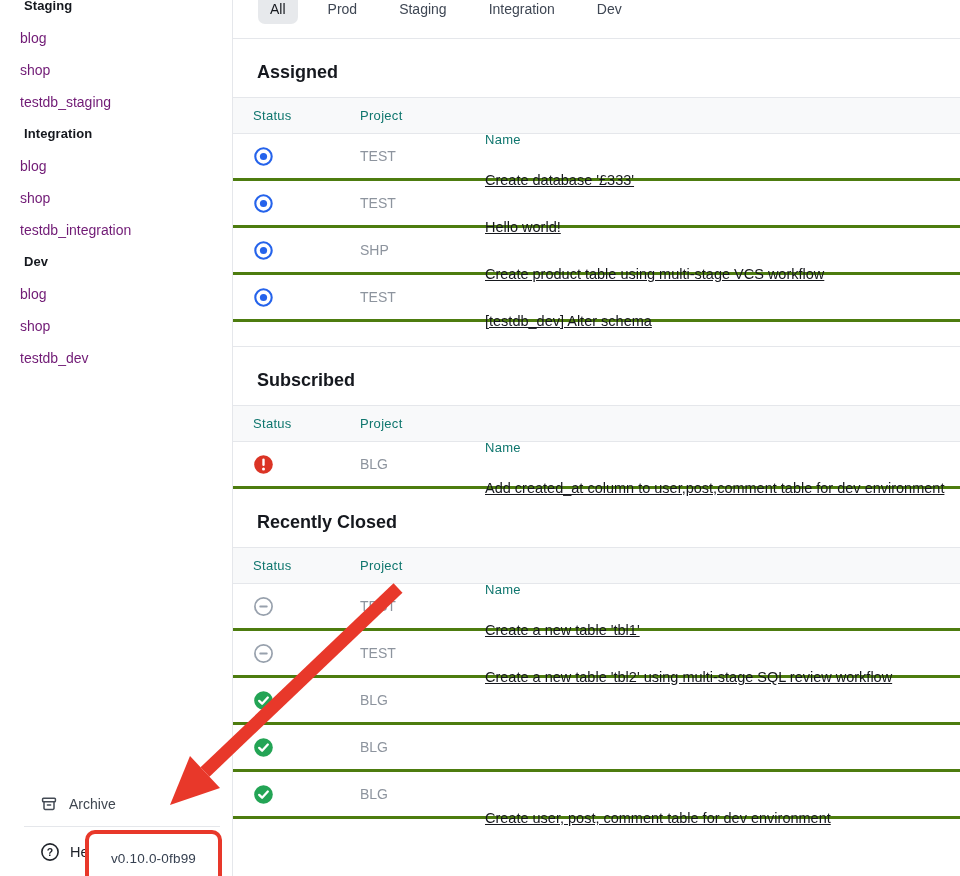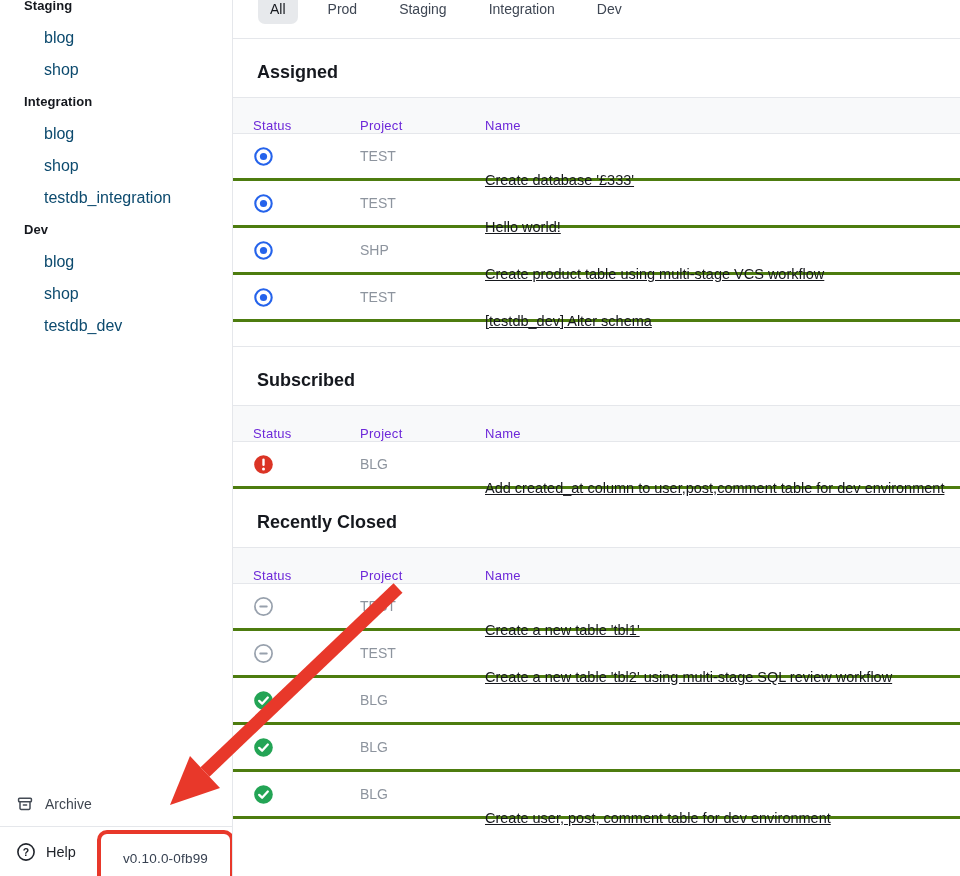--- a/index.html
+++ b/index.html
@@ -8,43 +8,43 @@
     width: 960px; height: 876px; overflow: hidden;
     font-family: "Liberation Sans", sans-serif;
     background: #fff; color: #111827;
   }
   .app { display: flex; width: 960px; height: 876px; position: relative; overflow: hidden; }
 
   
   .sidebar { width: 233px; min-width: 233px; border-right: 1px solid #e5e7eb; position: relative; overflow: hidden; background: #fff; }
   .tree { margin-top: -10px; }
   .tree-header { height: 32px; line-height: 32px; padding-left: 24px; font-size: 13px; font-weight: 700; color: #15181e; letter-spacing: .1px; }
-  .tree-item { height: 32px; line-height: 32px; padding-left: 44px; font-size: 16px; color: #0c4a6e; cursor: pointer; white-space: nowrap; }
-  .sidebar-bottom { position: absolute; left: 0; right: 0; bottom: 0; background: #fff; }
+  .tree-item { height: 32px; line-height: 32px; padding-left: 20px; font-size: 14px; color: #701a75; cursor: pointer; white-space: nowrap; }
+  .sidebar-bottom { position: absolute; left: 0; right: 12px; bottom: 0; background: #fff; padding-left: 24px; }
   .archive-row { height: 44px; display: flex; align-items: center; gap: 11px; padding-left: 16px; font-size: 14px; color: #3f4650; cursor: pointer; }
   .help-row { height: 50px; border-top: 1px solid #e5e7eb; display: flex; align-items: center; padding-left: 16px; position: relative; }
   .help-btn { display: flex; align-items: center; gap: 10px; font-size: 14.5px; color: #20242b; cursor: pointer; }
   .version-box {
     position: absolute; right: -2px; top: 3px; width: 137px; height: 56px;
     border: 4px solid #e8382a; border-radius: 10px; background: #fff;
     display: flex; align-items: center; justify-content: center;
     font-size: 13.5px; color: #374151; letter-spacing: .2px;
   }
 
   
   .main { flex: 1; min-width: 0; position: relative; background: #fff; }
   .tabs { display: flex; gap: 18px; align-items: flex-start; margin-top: -6px; height: 45px; padding-left: 25px; border-bottom: 1px solid #e5e7eb; }
   .tab { height: 30px; padding: 0 12px; border: none; background: transparent; border-radius: 7px; font-size: 14px; color: #3f4754; font-family: inherit; cursor: pointer; }
   .tab.active { background: #e7e9ec; color: #15181e; }
 
   .section-title { padding: 24px 24px 16px; font-size: 18px; font-weight: 600; color: #15181e; line-height: 18px; }
   .issue-thead {
-    display: flex; align-items: flex-end; height: 37px; background: #f8f9fa;
+    display: flex; align-items: center; height: 37px; background: #f8f9fa;
     border-top: 1px solid #e5e7eb; border-bottom: 1px solid #e5e7eb;
-    color: #6d28d9; font-size: 13px; font-weight: 500; letter-spacing: .3px;
+    color: #0f766e; font-size: 13px; font-weight: 500; letter-spacing: .3px;
   }
   .col-status { width: 127px; padding-left: 20px; flex: none; }
   .col-project { width: 125px; flex: none; }
   .col-name { flex: 1; min-width: 0; margin-top: 48px; }
   .irow { display: flex; align-items: center; height: 47px; border-bottom: 3px solid #4d7c0f; cursor: pointer; background: #fff; }
   .cell-status { display: flex; align-items: center; }
   .cell-project { font-size: 14px; color: #8d949e; }
   .cell-name { font-size: 14.5px; color: #16181d; white-space: nowrap; overflow: hidden; text-decoration: underline; }
   .empty-body { height: 25px; border-bottom: 1px solid #e5e7eb; }
 
@@ -55,20 +55,21 @@
 </head>
 <body>
 
 <div class="app">
 
   <aside class="sidebar">
     <nav class="tree">
         <div class="tree-header">Staging</div>
         <div class="tree-item">blog</div>
         <div class="tree-item">shop</div>
+        <div class="tree-item">testdb_staging</div>
         <div class="tree-header">Integration</div>
         <div class="tree-item">blog</div>
         <div class="tree-item">shop</div>
         <div class="tree-item">testdb_integration</div>
         <div class="tree-header">Dev</div>
         <div class="tree-item">blog</div>
         <div class="tree-item">shop</div>
         <div class="tree-item">testdb_dev</div>
       </nav>
 

